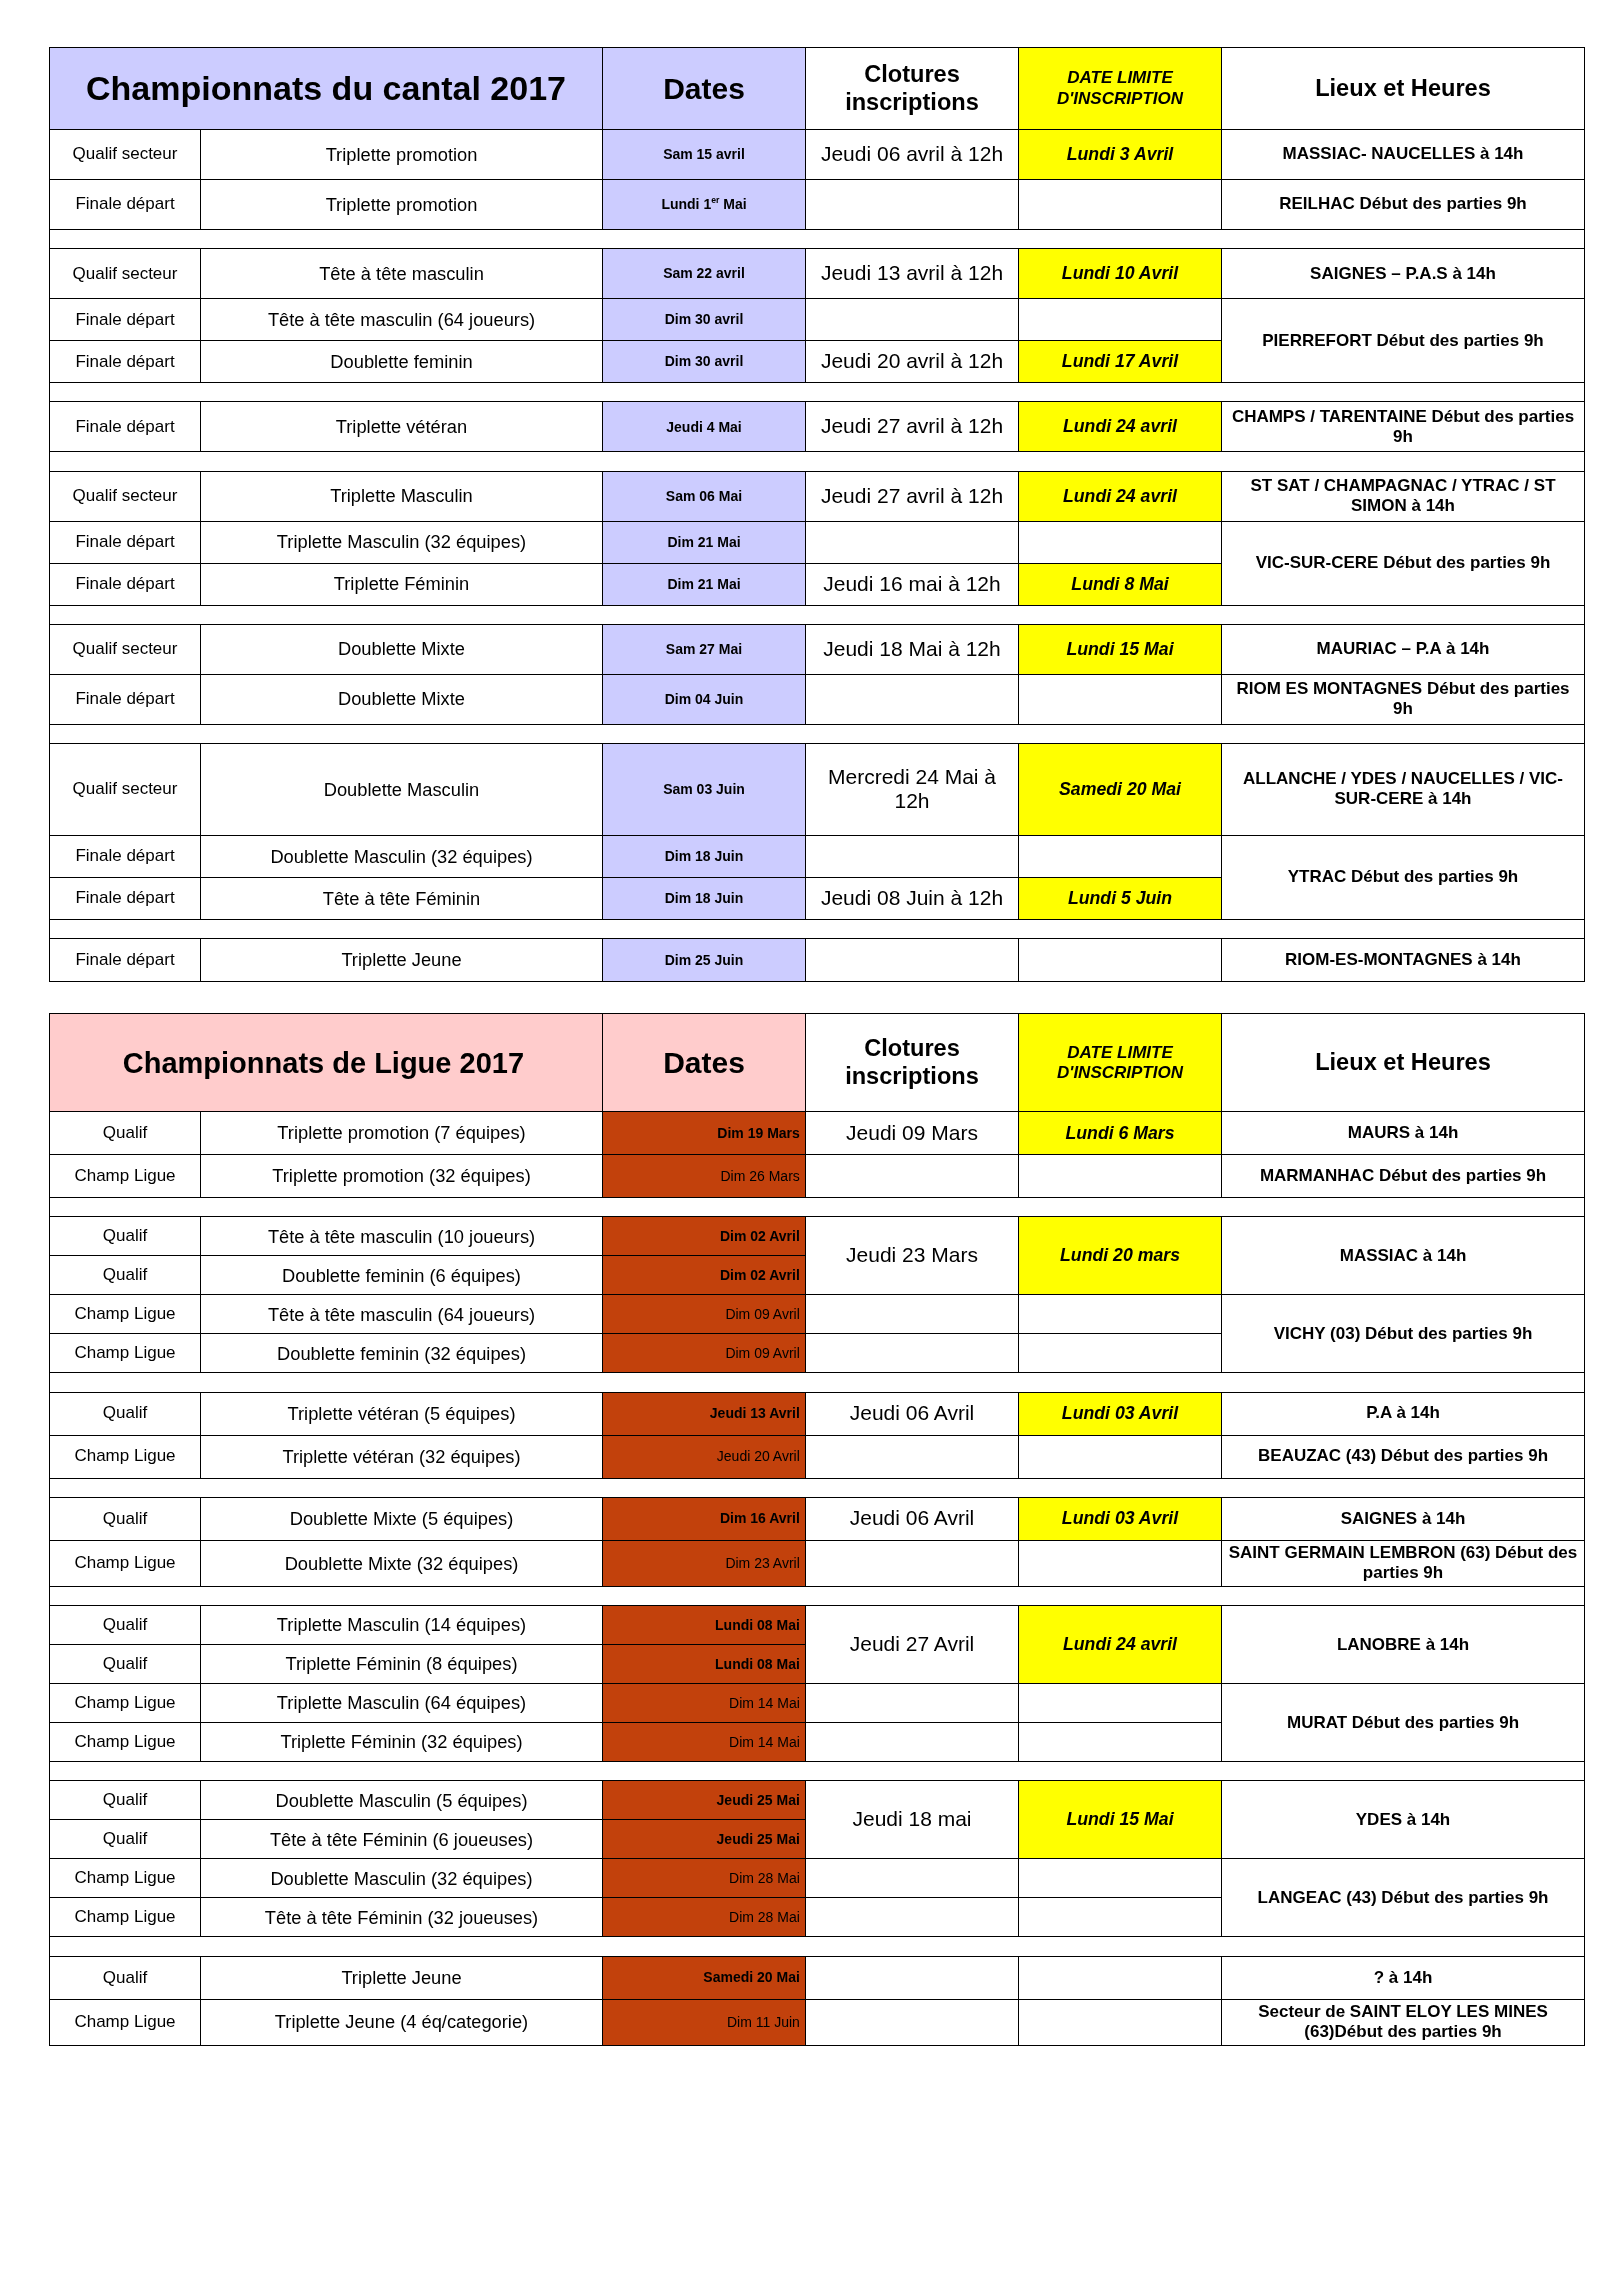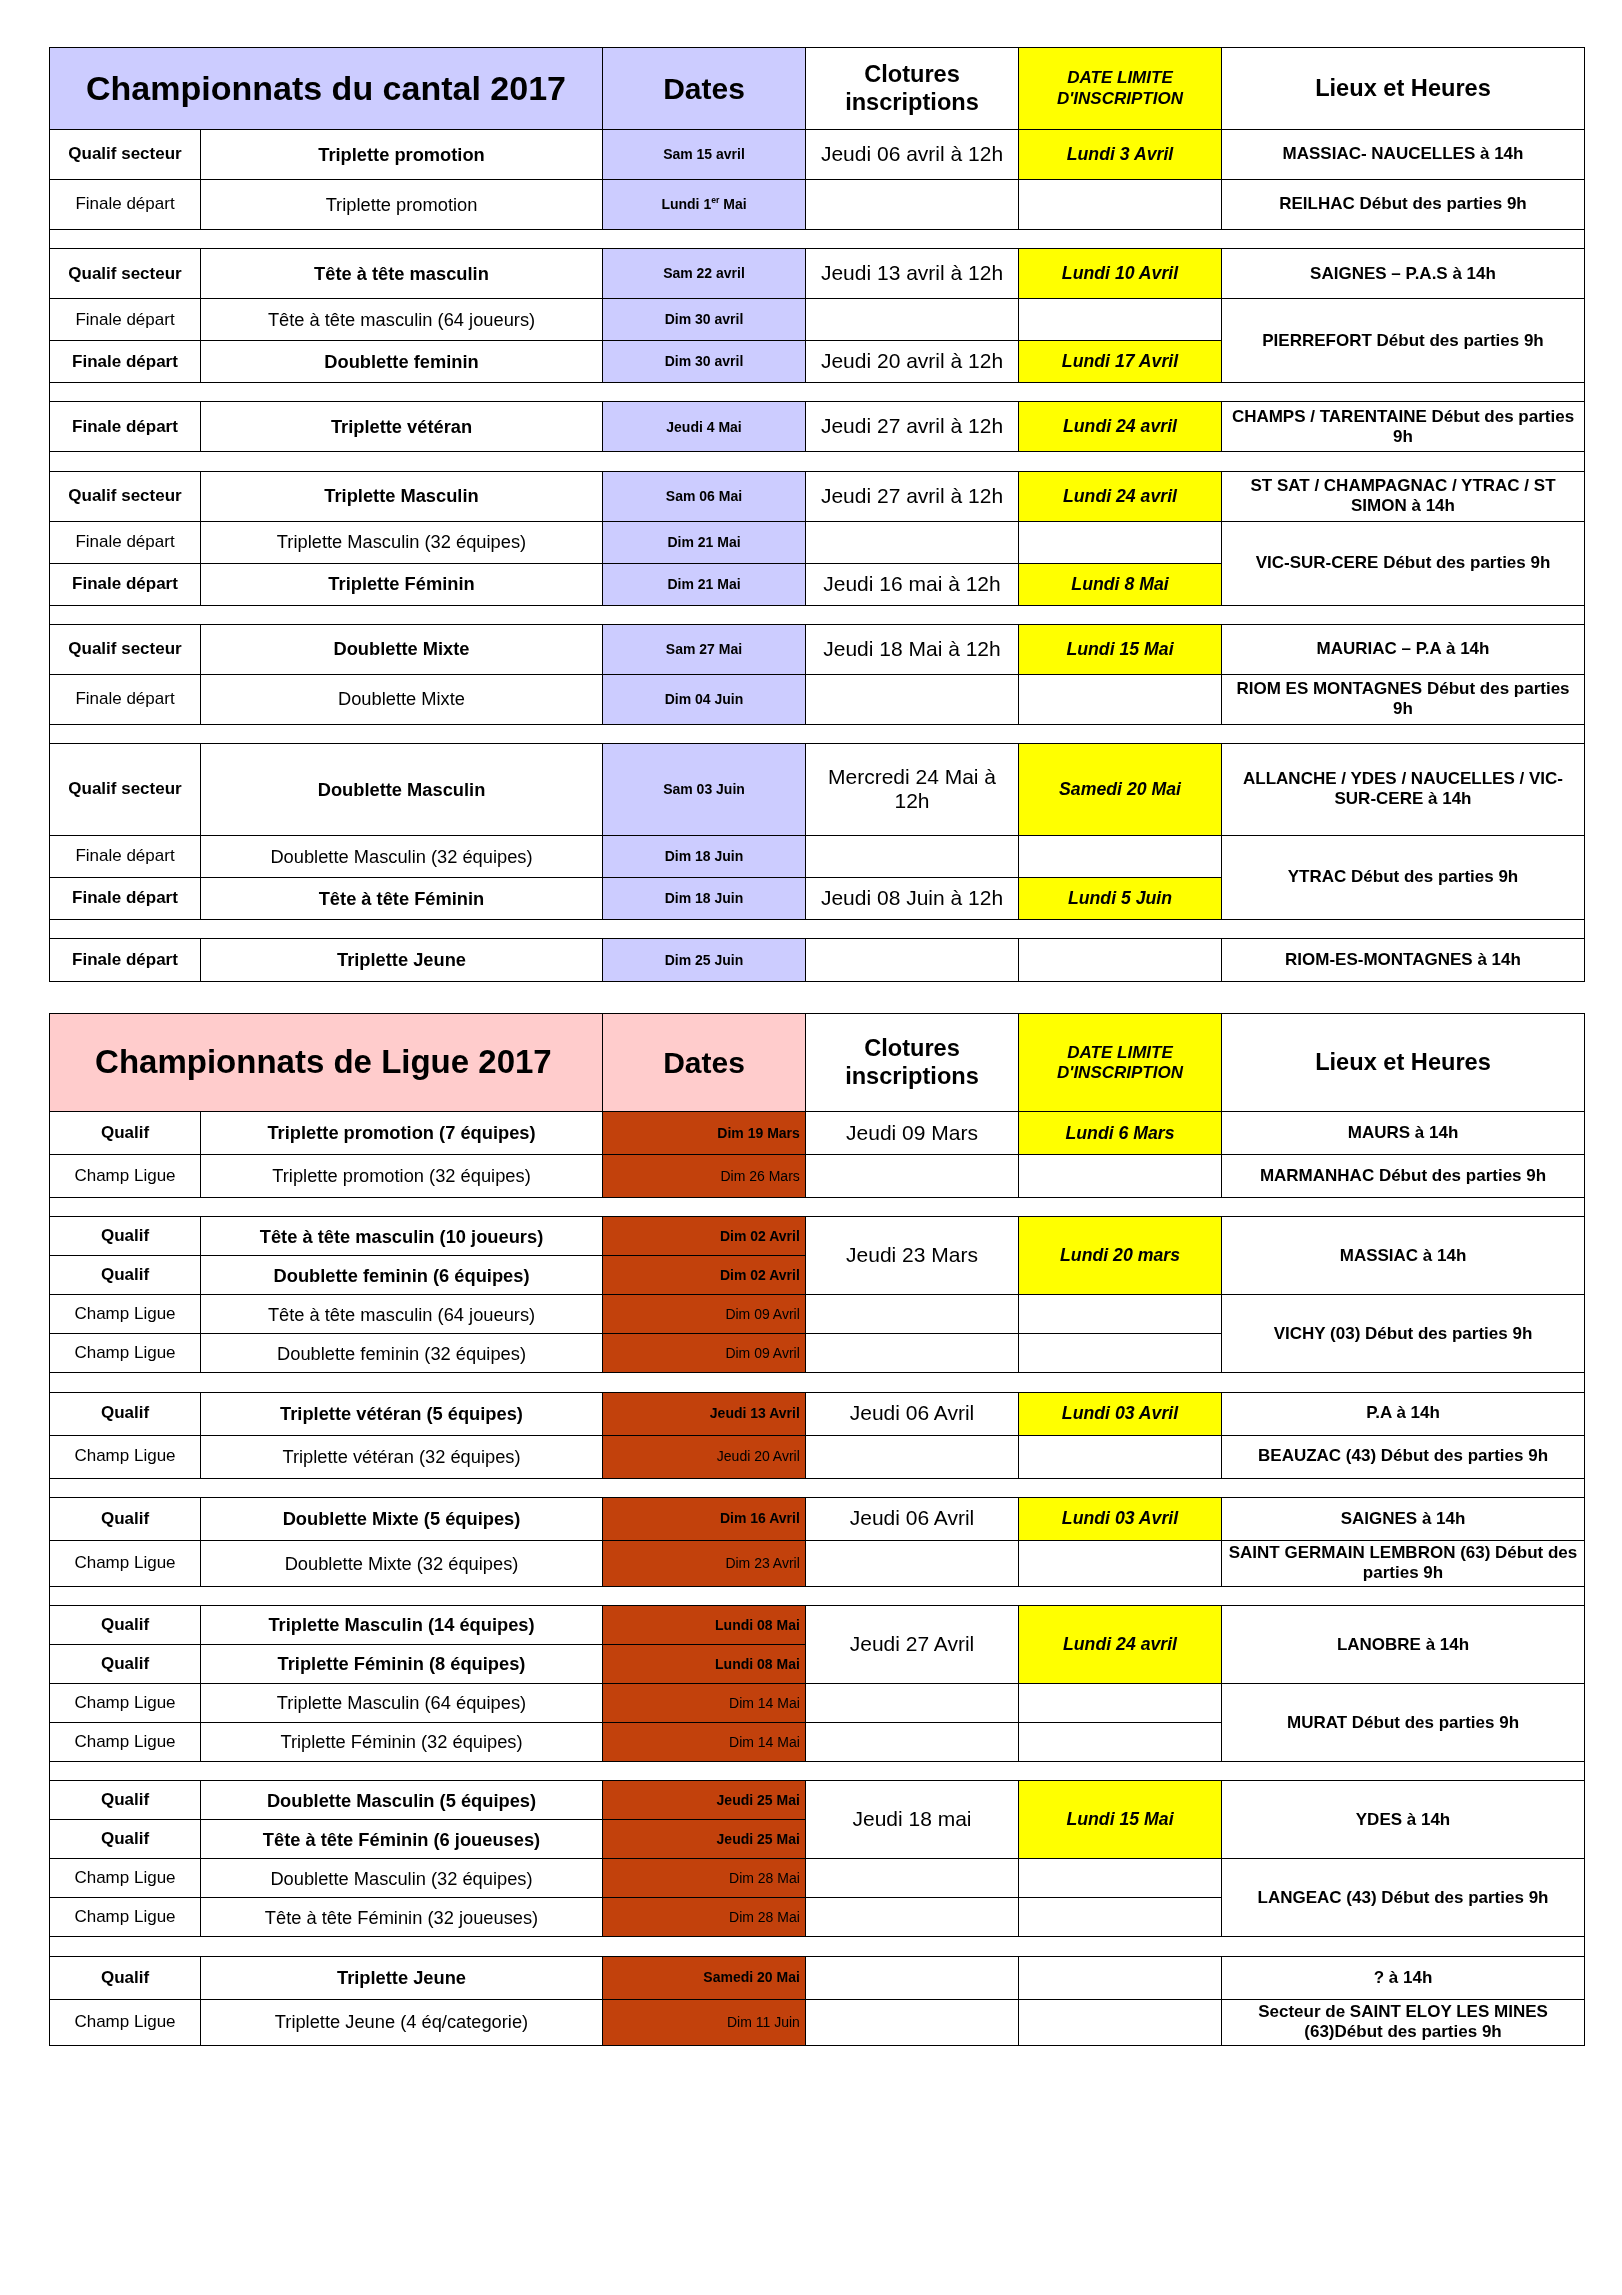--- a/index.html
+++ b/index.html
@@ -50,21 +50,21 @@
     text-align: left;
     padding-left: 3.9px;
     font-size: 17px;
     white-space: nowrap;
   }
   td.event {
     text-align: left;
     padding-left: 6.5px;
     font-size: 18.3px;
   }
-  td.bold { font-weight: bold; }
+  td.bold { font-weight: normal; }
   td.date {
     font-weight: bold;
     font-size: 14px;
     white-space: nowrap;
   }
   td.date.light { font-weight: normal; }
   td.clot {
     font-size: 21px;
     font-weight: normal;
   }
@@ -95,21 +95,21 @@
     vertical-align: middle;
   }
   td.head-title {
     font-size: 34px;
     font-weight: bold;
     text-align: left;
     padding-left: 11.8px;
     border: 1.3px solid #000000;
   }
   .cantal td.head-title { background: #CCCCFF; }
-  .ligue  td.head-title { background: #FFCCCC; text-align: center; padding-left: 0; font-size: 33px; }
+  .ligue  td.head-title { background: #FFCCCC; text-align: center; padding-left: 0; font-size: 29px; }
   td.head-dates {
     font-size: 30px;
     font-weight: bold;
   }
   .cantal td.head-dates { background: #CCCCFF; }
   .ligue  td.head-dates { background: #FFCCCC; }
   td.head-plain {
     font-size: 23.6px;
     font-weight: bold;
     line-height: 1.1;

